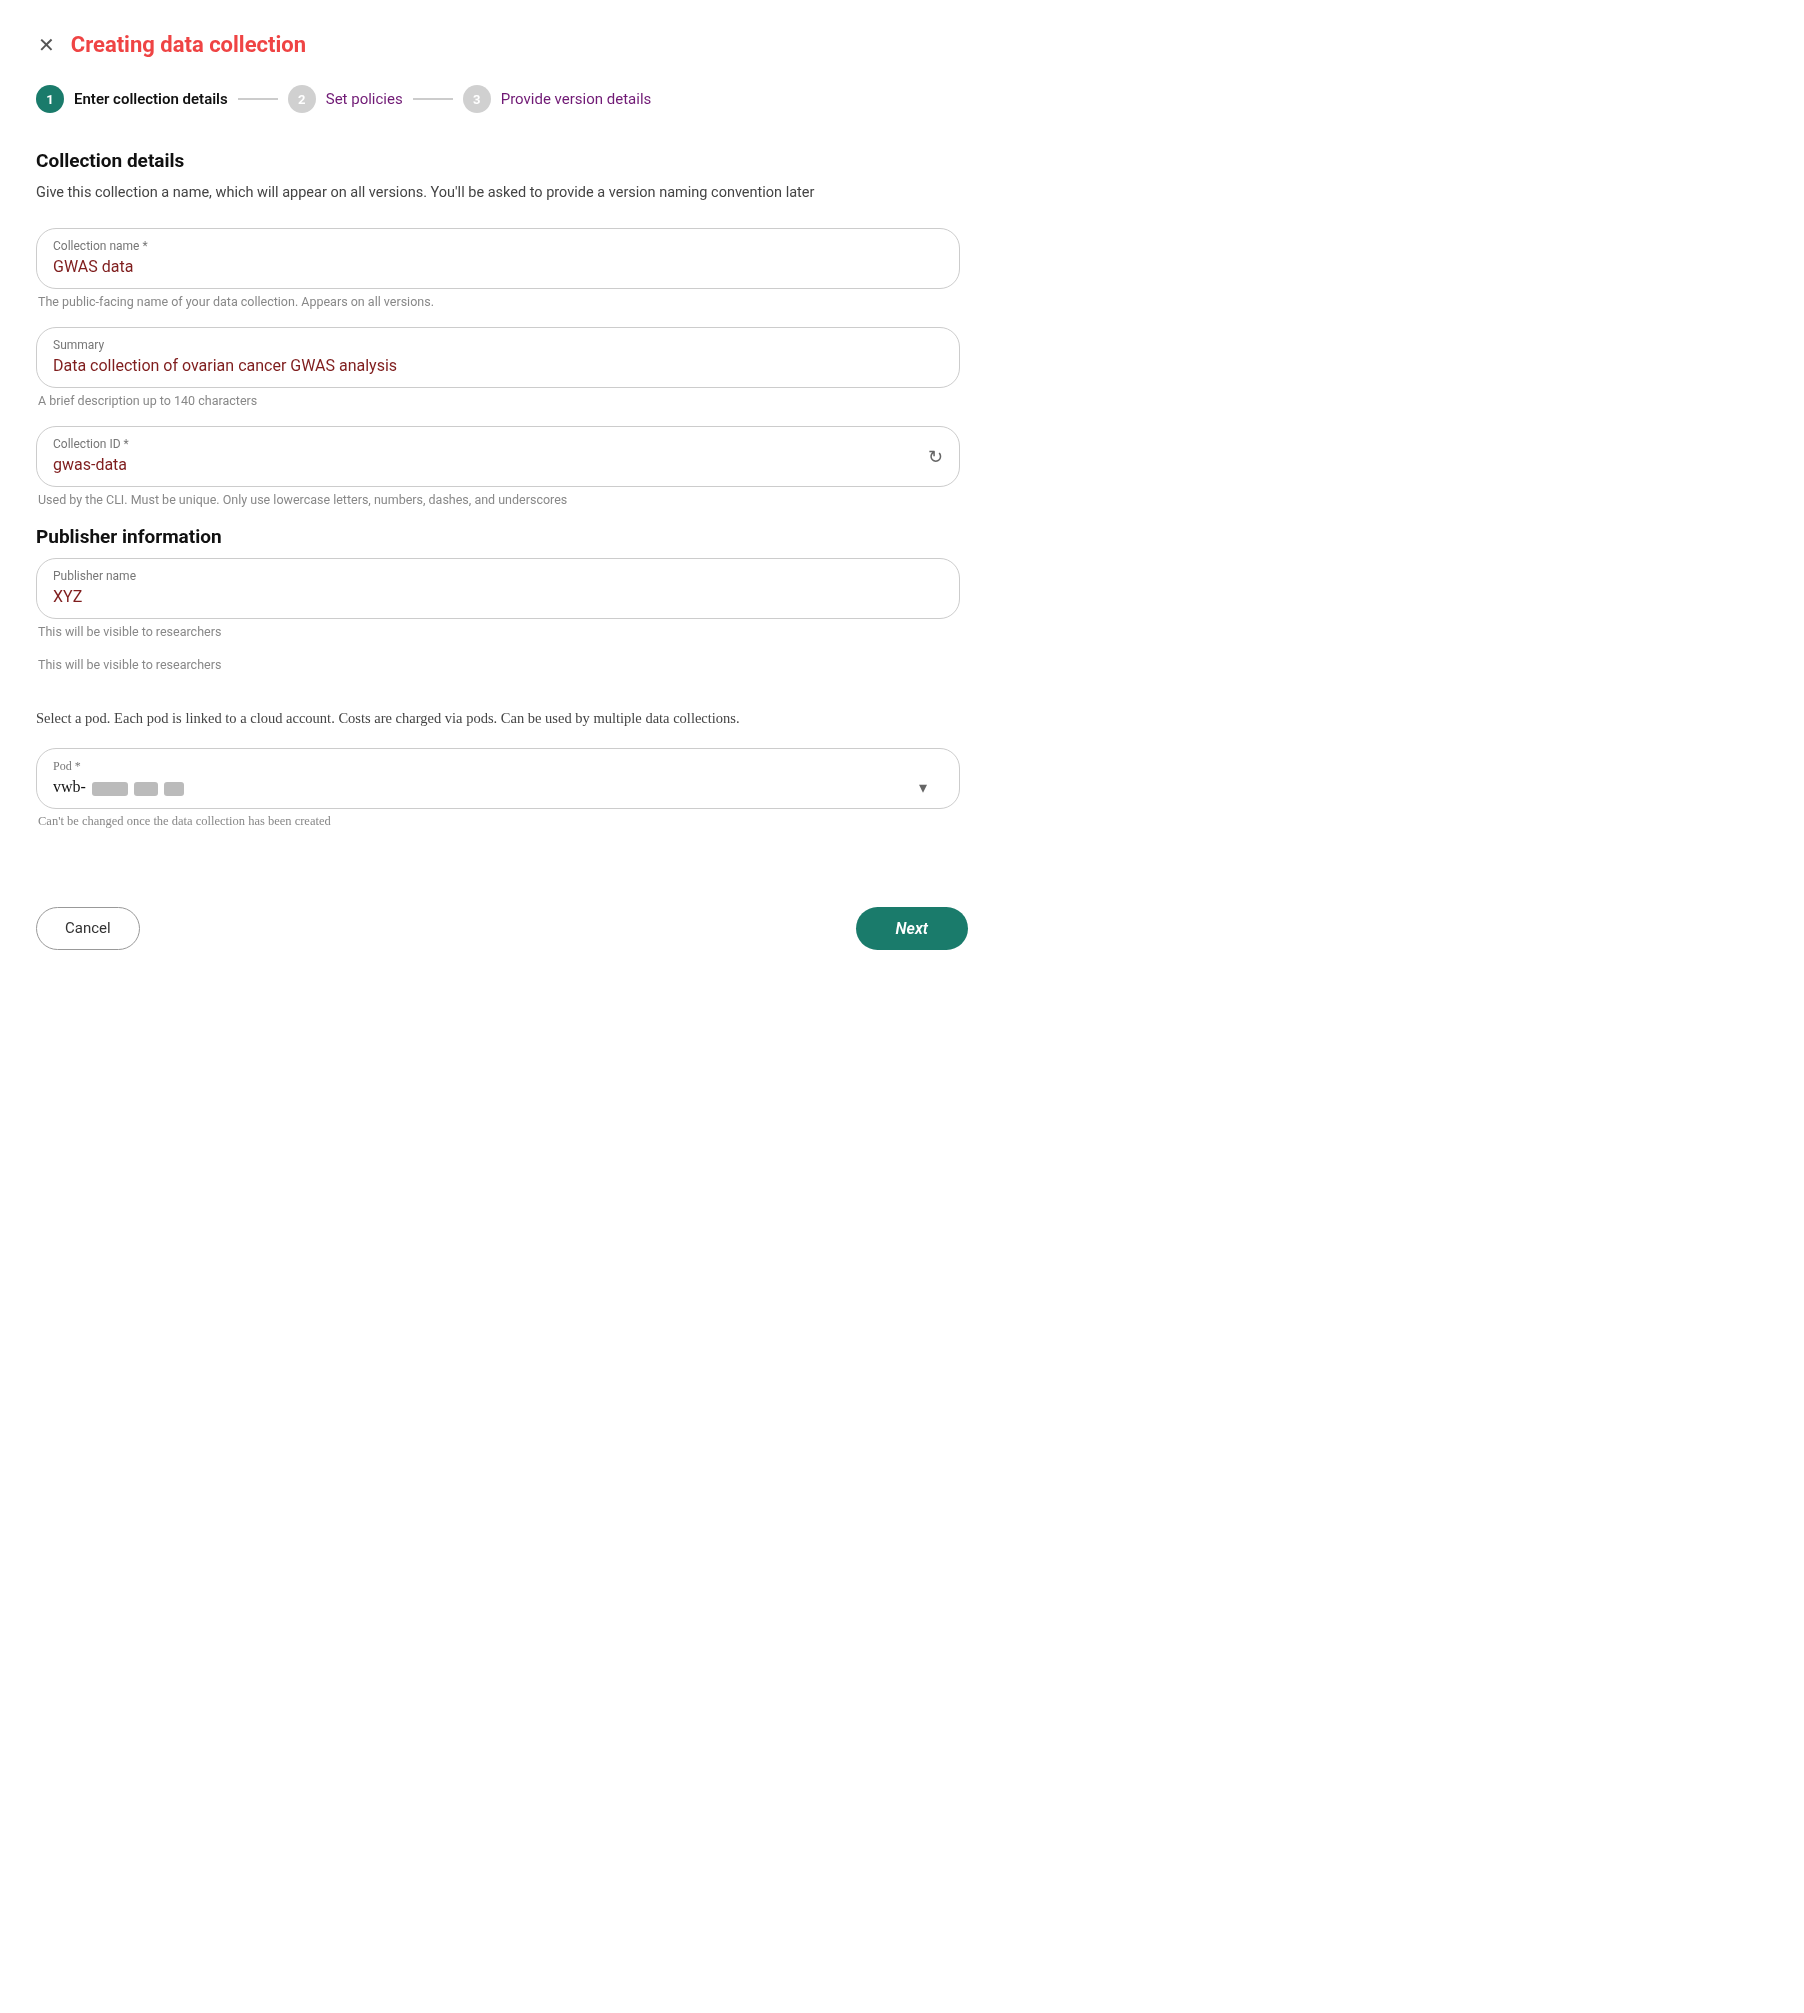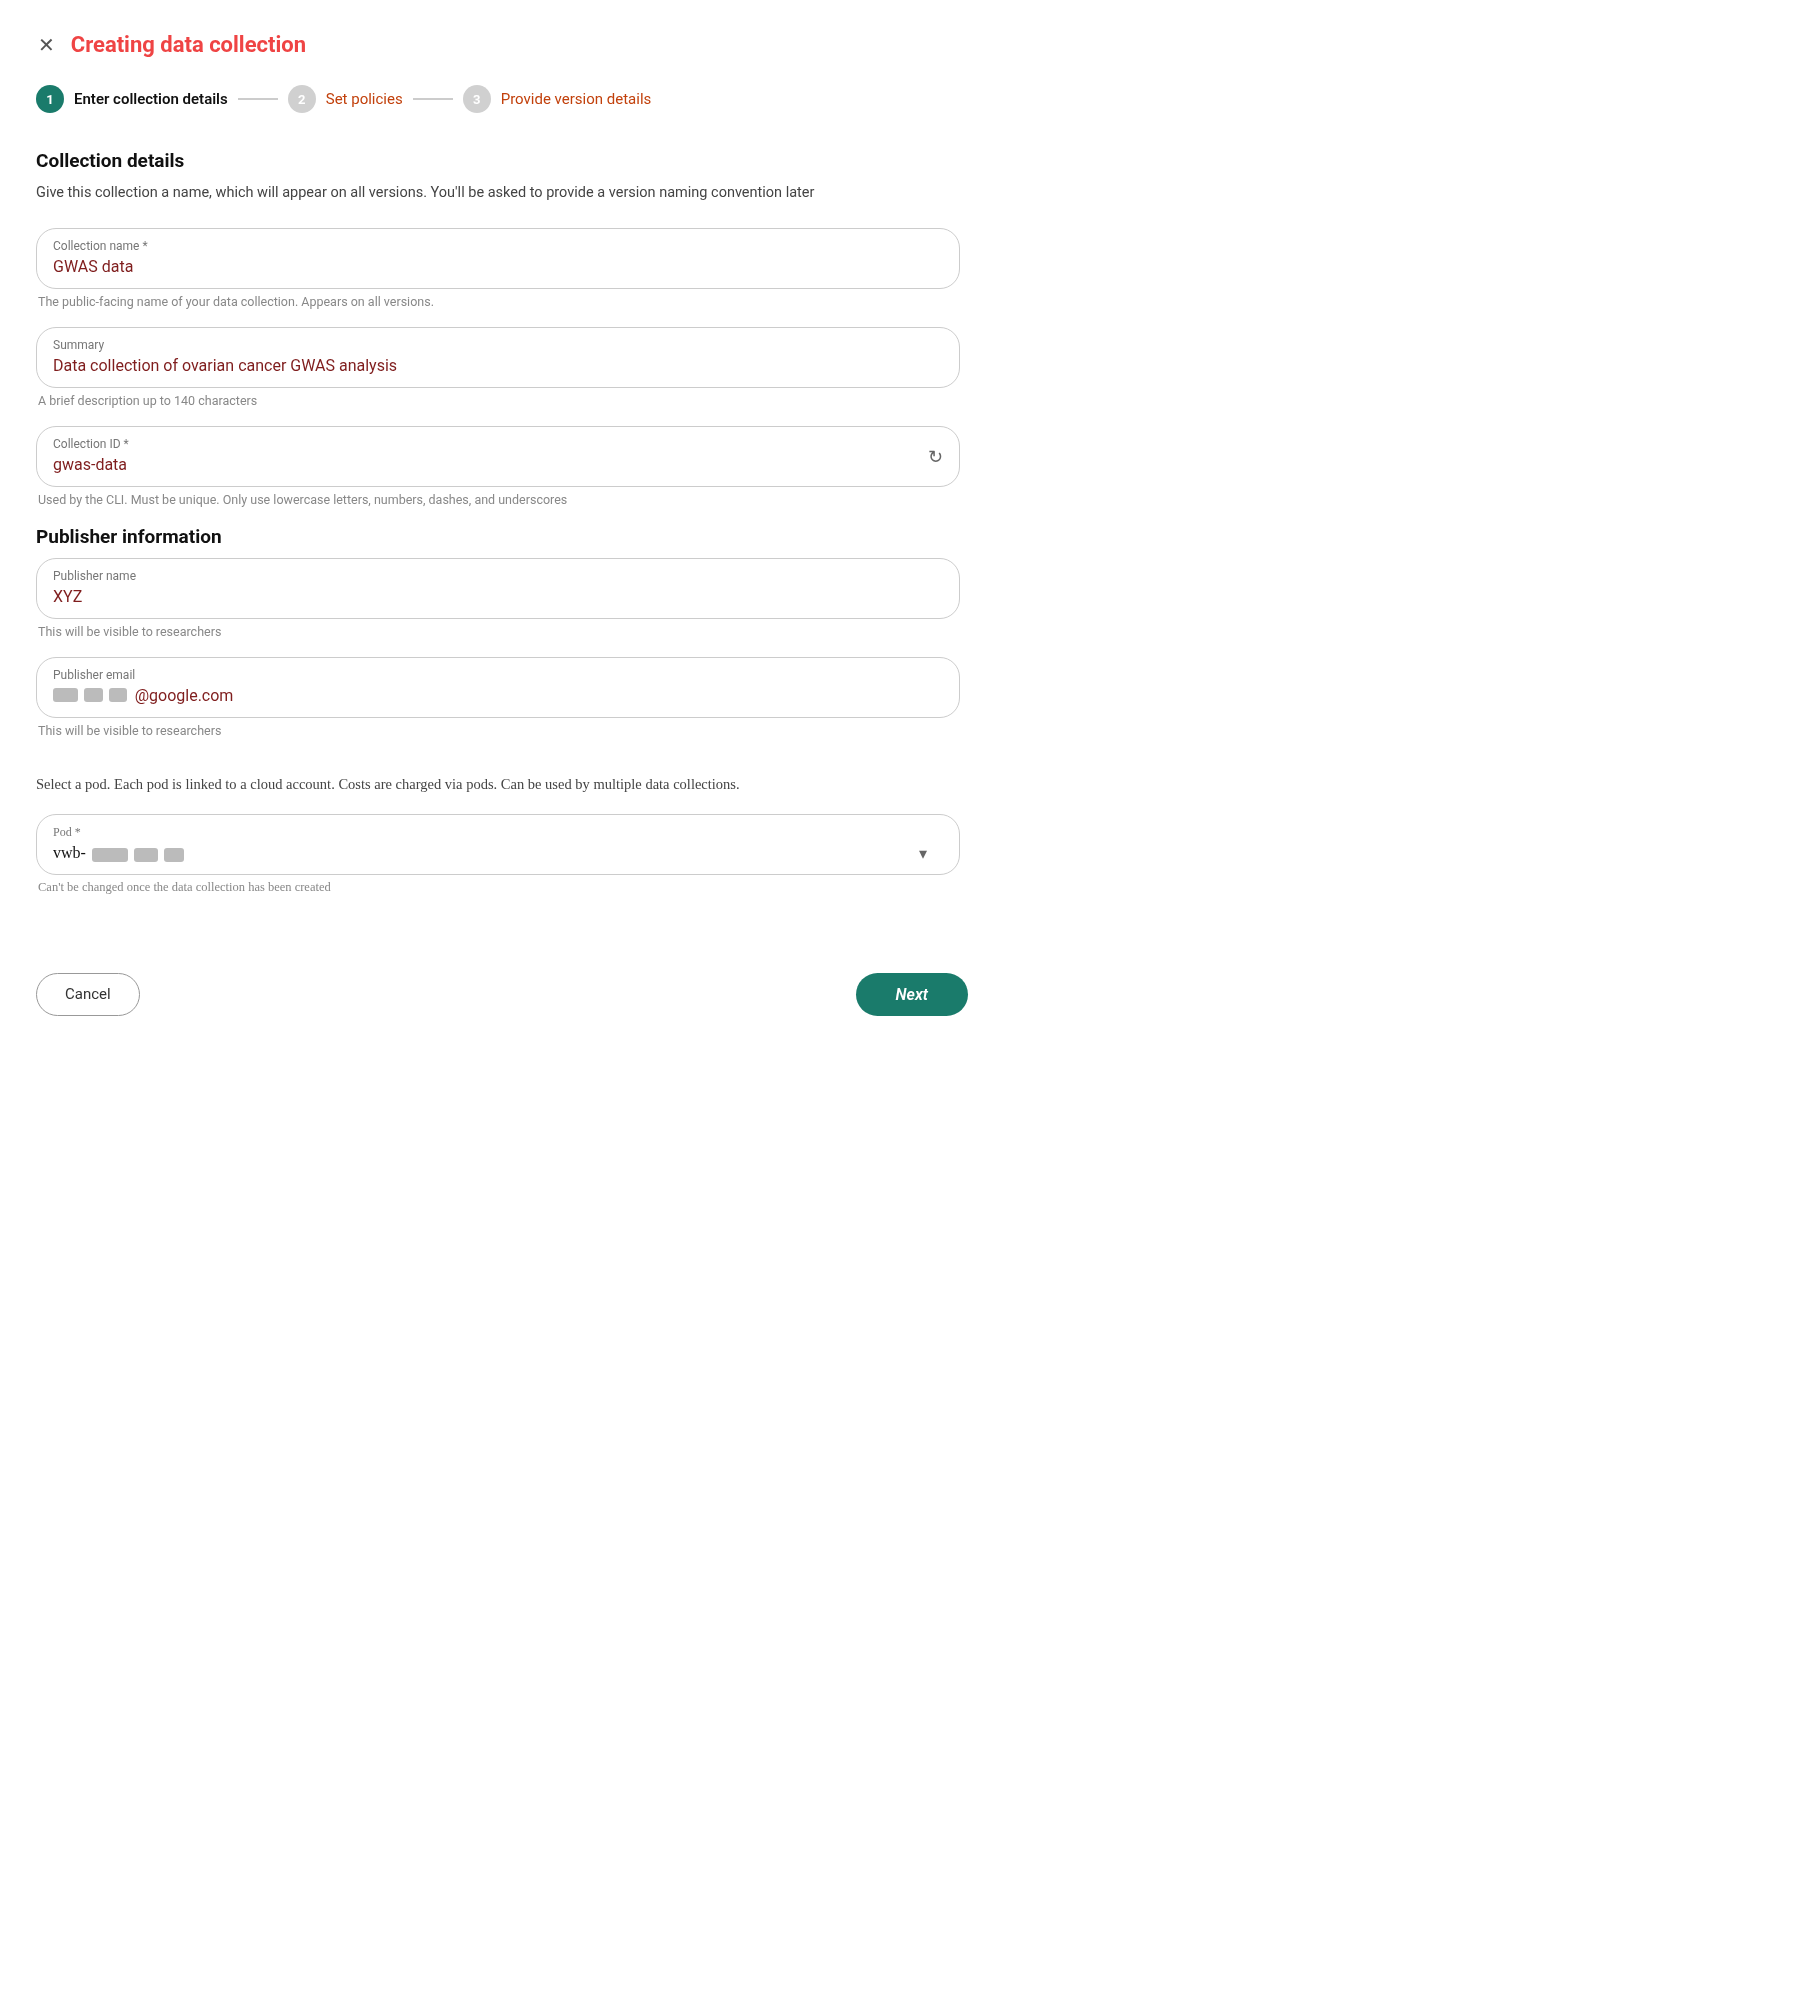--- a/index.html
+++ b/index.html
@@ -61,21 +61,21 @@
     .step-circle.active {
       background: #1a7b6b;
       color: #fff;
     }
     .step-circle.inactive {
       background: #d0d0d0;
       color: #fff;
     }
     .step-label {
       font-size: 15px;
-      color: #c2410c;
+      color: #701a75;
     }
     .step-label.active {
       font-weight: 600;
       color: #111;
     }
     .step-line {
       width: 40px;
       height: 2px;
       background: #ccc;
       margin: 0 10px;
@@ -275,29 +275,20 @@
 
     <div class="publisher-section">
       <h2 class="section-title">Publisher information</h2>
 
       <div class="field-group">
         <label class="field-label">Publisher name</label>
         <input class="field-input" type="text" value="XYZ" style="">
       </div>
       <p class="field-hint">This will be visible to researchers</p>
 
-      <div class="field-group">
-        <label class="field-label">Publisher email</label>
-        <div style="display:flex; align-items:center; gap:6px;">
-          <span class="redacted" style="width:28px;"></span>
-          <span class="redacted" style="width:20px;"></span>
-          <span class="redacted" style="width:20px;"></span>
-          <input class="field-input" type="text" style="padding-left: 2px;" value="@google.com">
-        </div>
-      </div>
       <p class="field-hint">This will be visible to researchers</p>
     </div>
 
     <div class="pod-section">
       <p class="pod-desc">Select a pod. Each pod is linked to a cloud account. Costs are charged via pods. Can be used by multiple data collections.</p>
 
       <div class="field-group">
         <label class="field-label">Pod *</label>
         <div class="select-wrapper">
           <div style="display:flex; align-items:flex-end; gap:6px;">

